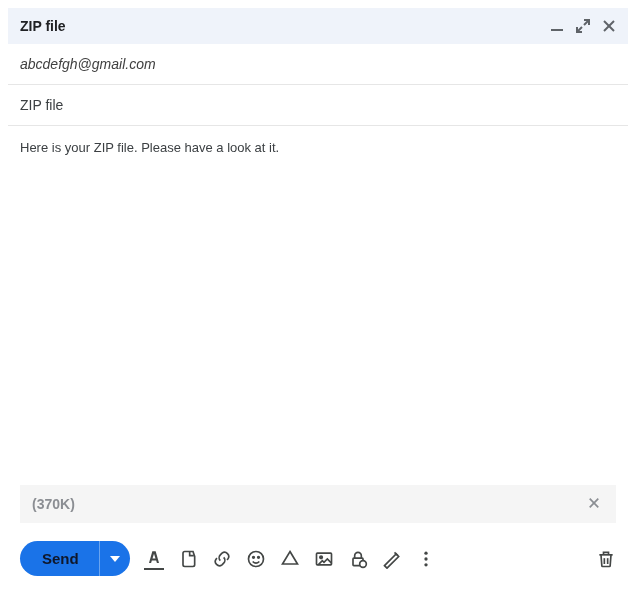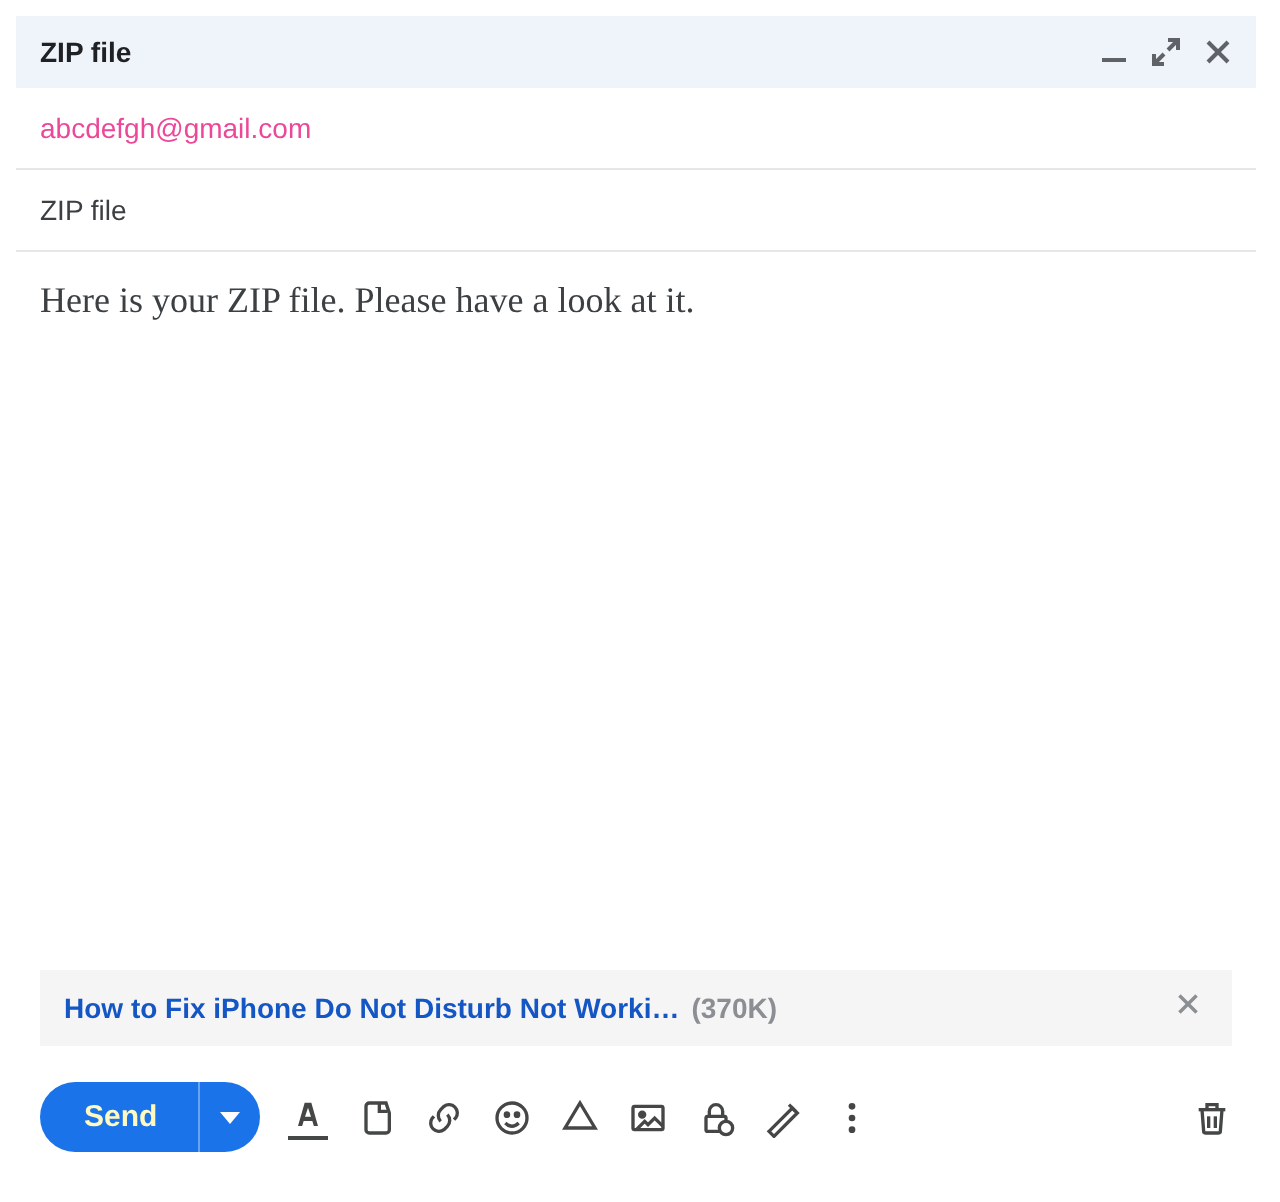--- a/index.html
+++ b/index.html
@@ -46,28 +46,27 @@
       justify-content: center;
       width: 14px;
       height: 14px;
     }
     .field {
       padding: 12px 12px;
       border-bottom: 1px solid #e6e6e6;
       font-size: 14px;
       color: #202124;
     }
-    .recipient { color: #ec4899; }
+    .recipient { color: #404040; font-style: italic; }
     .subject { color: #3c4043; }
     .body {
       padding: 14px 12px;
-      font-size: 18px;
+      font-size: 13px;
       color: #3c4043;
       flex: 1;
-      font-family: Liberation Serif, serif;
     }
     .attachment {
       margin: 8px 12px 10px;
       background: #f5f5f5;
       padding: 10px 12px;
       display: flex;
       align-items: center;
       justify-content: space-between;
       font-size: 14px;
     }
@@ -105,21 +104,21 @@
       display: flex;
       align-items: center;
       gap: 14px;
     }
     .send-btn {
       display: inline-flex;
       align-items: stretch;
       border-radius: 999px;
       overflow: hidden;
       background: #1a73e8;
-      color: #fef9c3;
+      color: #0f172a;
       font-weight: 600;
       font-size: 15px;
       border: none;
       cursor: pointer;
     }
     .send-main {
       padding: 9px 20px 9px 22px;
     }
     .send-drop {
       display: inline-flex;
@@ -176,21 +175,20 @@
   <div class="field subject">
     <span>ZIP file</span>
   </div>
 
   <div class="body">
     <span>Here is your ZIP file. Please have a look at it.</span>
   </div>
 
   <div class="attachment">
     <div class="attachment-left">
-      <span class="attachment-name">How to Fix iPhone Do Not Disturb Not Worki…</span>
       <span class="attachment-size">(370K)</span>
     </div>
     <span class="attachment-remove">
       <svg width="12" height="12" viewBox="0 0 14 14" fill="none" stroke="#8b8e93" stroke-width="2">
           <line x1="2" y1="2" x2="12" y2="12"></line>
           <line x1="12" y1="2" x2="2" y2="12"></line>
         </svg>
     </span>
   </div>
 

